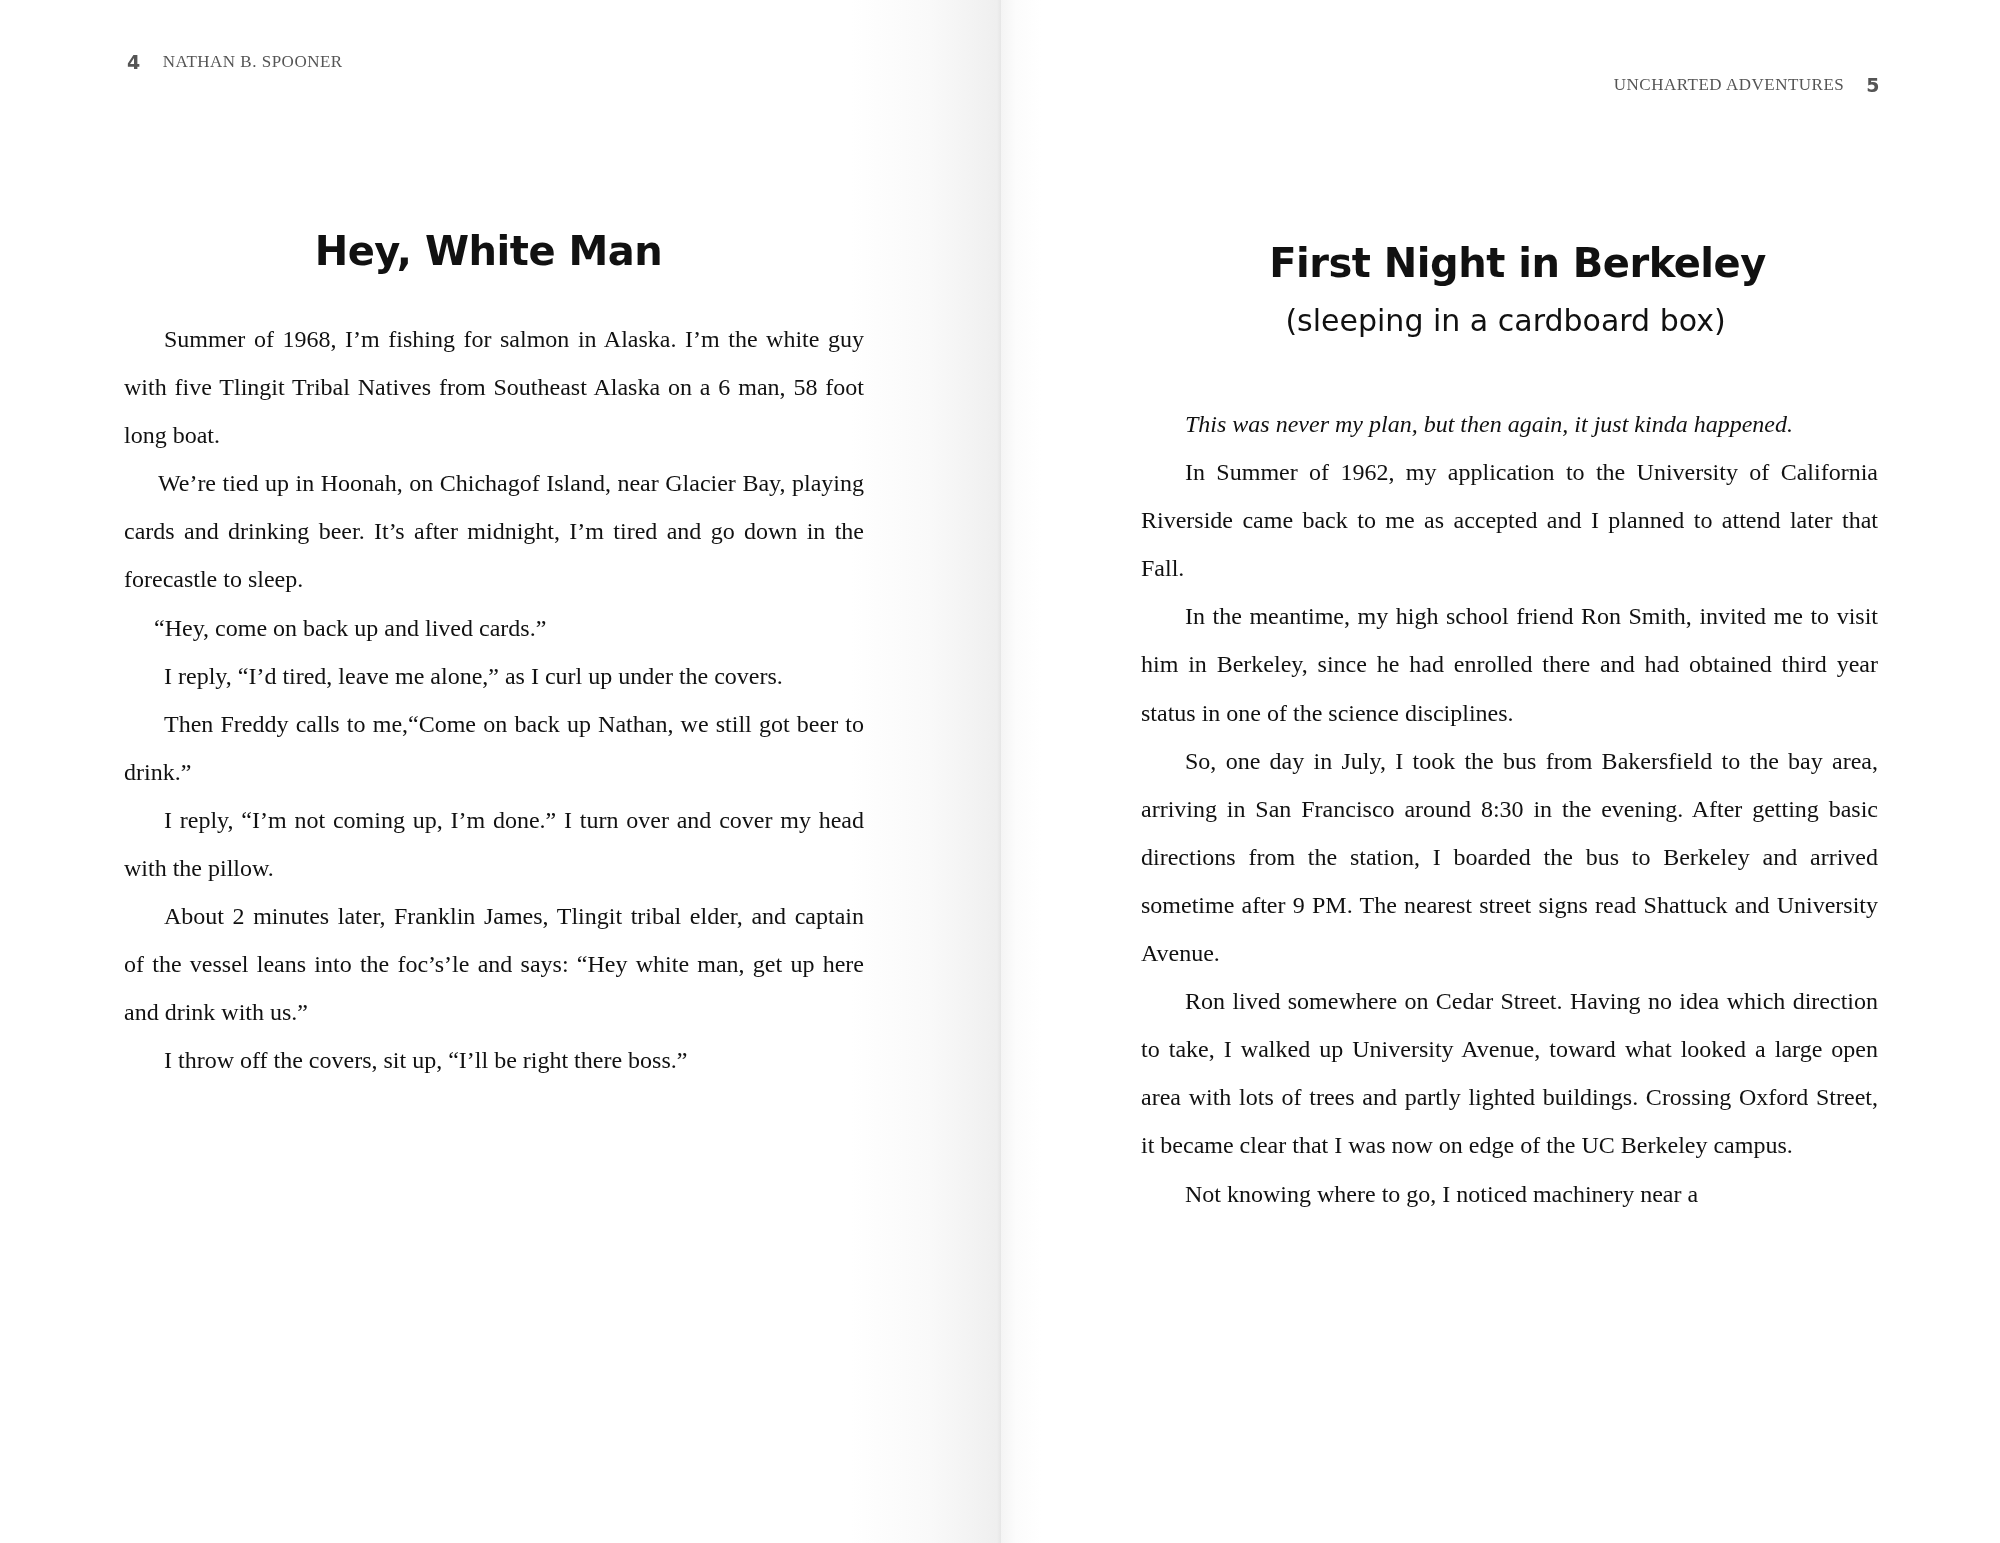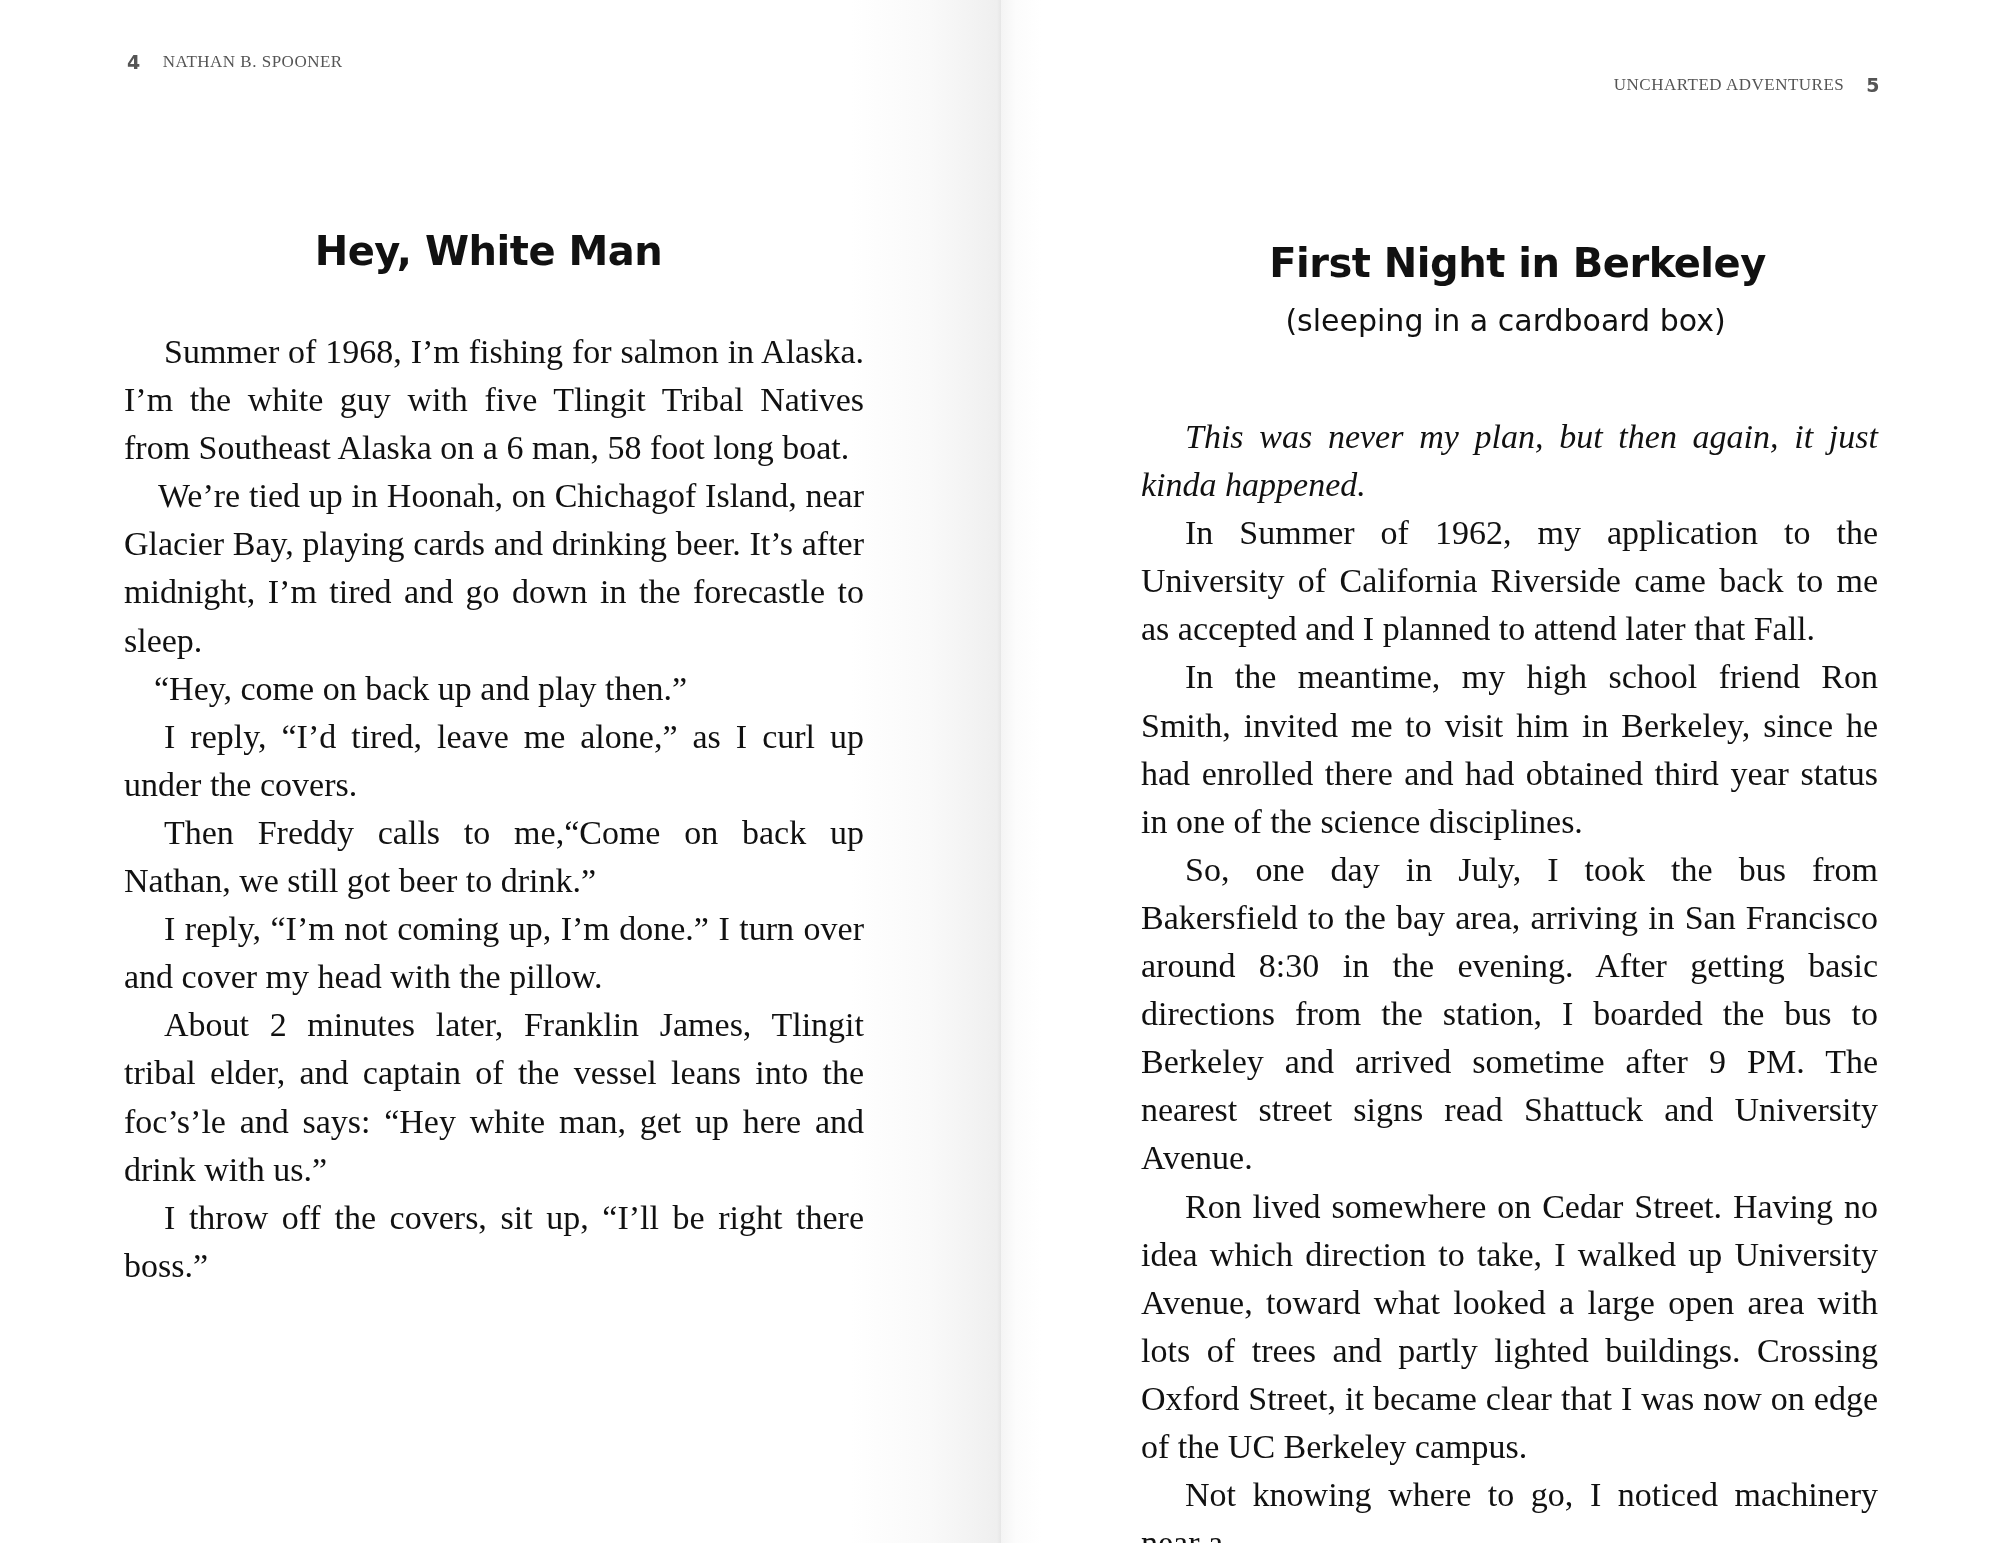--- a/index.html
+++ b/index.html
@@ -37,22 +37,22 @@
     font-weight: bold; font-size: 40px; letter-spacing: -0.5px; color: #111111;
   }
   .chapter-subtitle {
     position: absolute; left: 0; right: 0; text-align: center;
     font-family: "DejaVu Sans", "Liberation Sans", sans-serif;
     font-size: 30px; color: #111111;
   }
   .text-block {
     position: absolute;
     font-family: "Liberation Serif", "DejaVu Serif", serif;
-    font-size: 34px; line-height: 48.1px; color: #111111;
-    text-align: justify; hyphens: none; margin-top: 13px;
+    font-size: 24px; line-height: 48.1px; color: #111111;
+    text-align: justify; hyphens: none;
   }
   .text-block p { margin: 0; text-indent: 44px; }
   .text-block p.no-justify-last { text-align-last: left; }
   .text-block p.italic { font-style: italic; }
   .text-block p.indent-small { text-indent: 34px; }
   .text-block p.indent-mid { text-indent: 40px; }
 
   
   .page-left .chapter-title { top: 228px; width: 1001px; left: -12px; }
   .page-left .text-block { left: 124px; width: 740px; top: 315px; }
@@ -71,21 +71,21 @@
     <div class="running-head left">
       <span class="folio">4</span>
       <span class="rh-text">Nathan B. Spooner</span>
     </div>
 
     <h1 class="chapter-title" style="margin:0">Hey, White Man</h1>
 
     <div class="text-block">
       <p class="indent-mid">Summer of 1968, I’m fishing for salmon in Alaska. I’m the white guy with five Tlingit Tribal Natives from Southeast Alaska on a 6 man, 58 foot long boat.</p>
       <p class="indent-small">We’re tied up in Hoonah, on Chichagof Island, near Glacier Bay, playing cards and drinking beer. It’s after midnight, I’m tired and go down in the forecastle to sleep.</p>
-      <p class="indent-small" style="text-indent:30px">“Hey, come on back up and play then.”</p>
+      <p class="indent-small" style="text-indent:30px">“Hey, come on back up and lived cards.”</p>
       <p class="indent-mid">I reply, “I’d tired, leave me alone,” as I curl up under the covers.</p>
       <p class="indent-mid">Then Freddy calls to me,“Come on back up Nathan, we still got beer to drink.”</p>
       <p class="indent-mid">I reply, “I’m not coming up, I’m done.” I turn over and cover my head with the pillow.</p>
       <p class="indent-mid">About 2 minutes later, Franklin James, Tlingit tribal elder, and captain of the vessel leans into the foc’s’le and says: “Hey white man, get up here and drink with us.”</p>
       <p class="indent-mid">I throw off the covers, sit up, “I’ll be right there boss.”</p>
     </div>
   </div>
 
   <div class="page page-right">
     <div class="running-head right">

